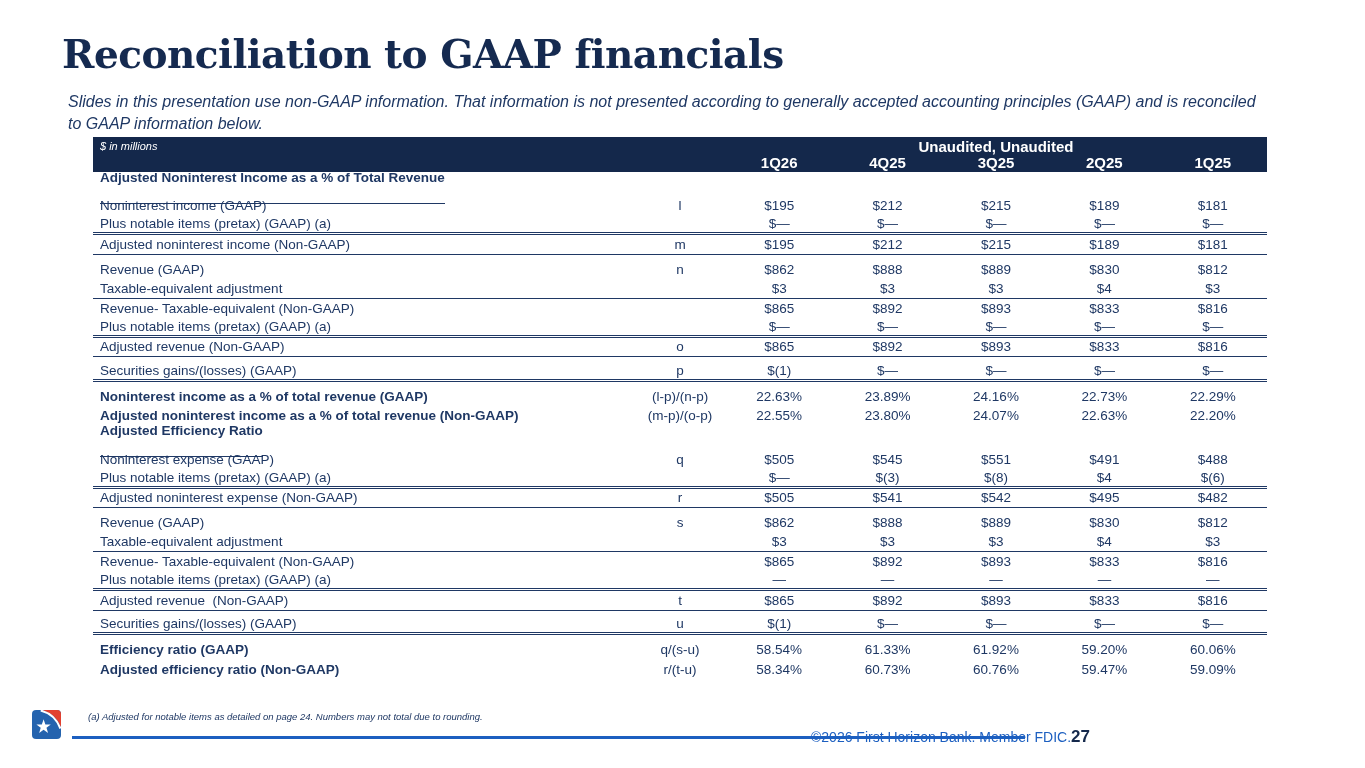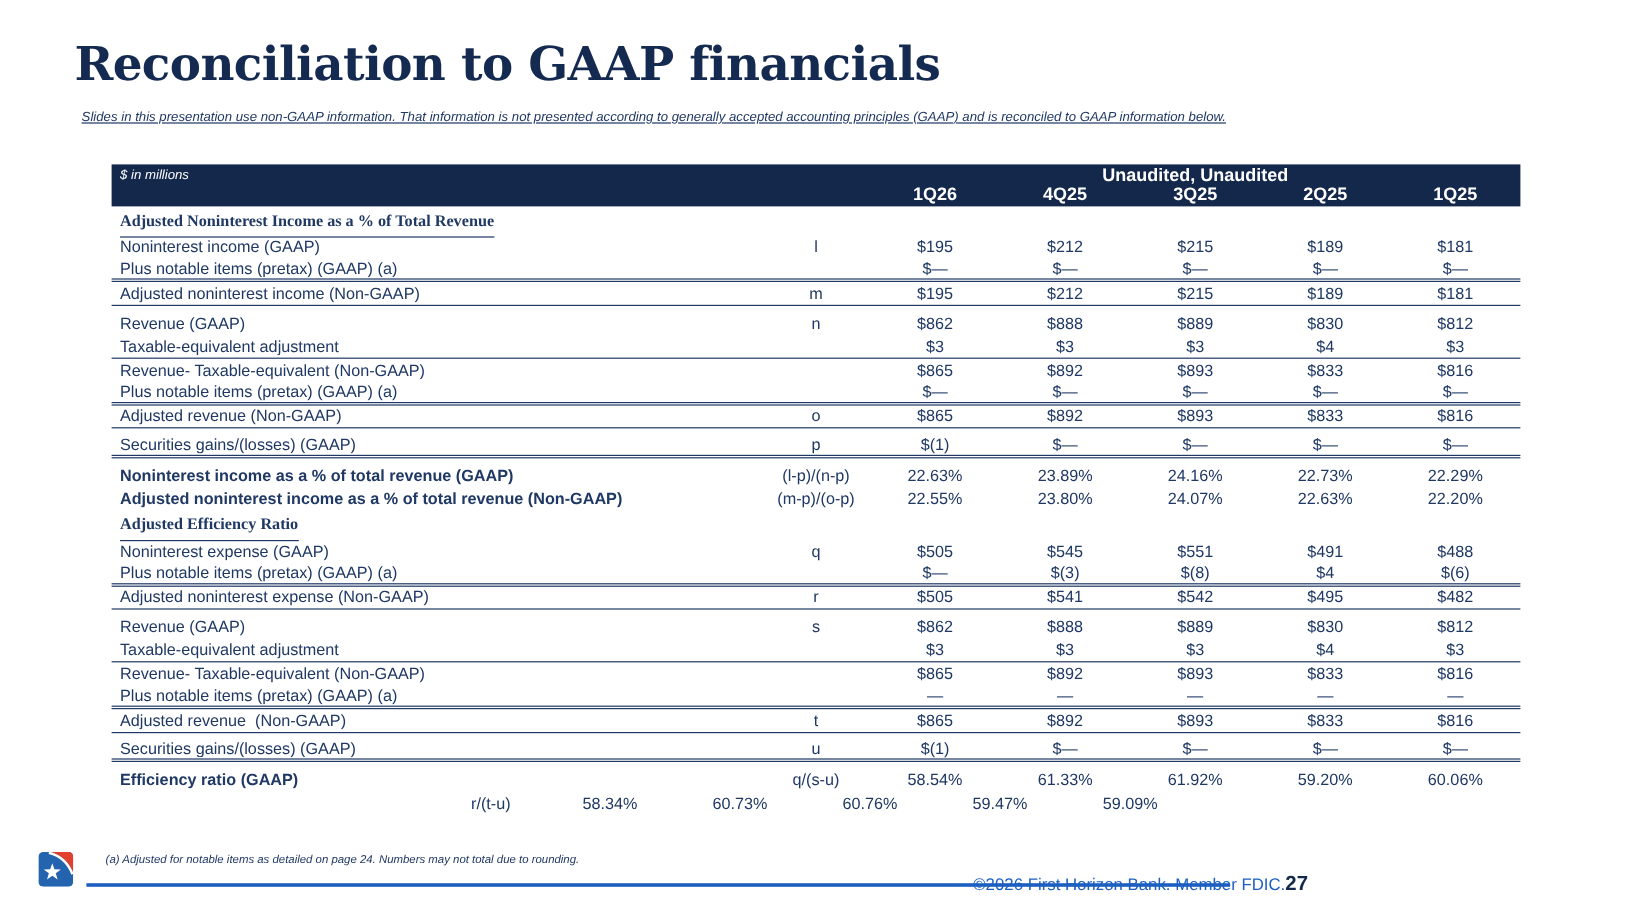--- a/index.html
+++ b/index.html
@@ -20,36 +20,36 @@
 
   
   .title{
     position:absolute;left:62px;top:33px;
     font-family:"DejaVu Serif",serif;
     font-weight:700;font-size:39px;line-height:1.1;
     color:#152A50;letter-spacing:-0.5px;
   }
   .subtitle{
     position:absolute;left:68px;top:91px;width:1195px;
-    font-size:11px;font-style:italic;line-height:1.36;color:var(--text);text-decoration:underline;
+    font-size:16px;font-style:italic;line-height:1.36;color:var(--text);
   }
 
   
   .ftable{position:absolute;left:93px;top:137px;width:1174px;}
   .thead{position:relative;height:35px;background:var(--navy);color:#fff;}
   .units{position:absolute;left:7px;top:3px;font-size:11px;font-style:italic;}
   .group{position:absolute;left:632px;top:1px;width:542px;text-align:center;
          font-weight:700;font-size:15px;}
   .qcols{position:absolute;left:632px;bottom:1px;display:flex;}
   .qcol{width:108.4px;text-align:center;font-weight:700;font-size:15px;}
 
   .tbody{font-size:13.5px;}
   .section-header{margin-top:5px;height:19px;padding-left:7px;font-weight:700;
                   display:flex;align-items:center;}
-  .section-header span{border-bottom:1.6px solid var(--text);padding-bottom:5px;font-family:Liberation Serif, serif;}
+  .section-header span{border-bottom:1.6px solid var(--text);padding-bottom:18px;}
   .trow{display:flex;align-items:center;height:19.5px;justify-content:center;}
   .trow.gap-before{margin-top:5px;}
   .trow.rule-thin{border-bottom:1.5px solid var(--text);}
   .trow.rule-thick{border-bottom:3px double var(--text);}
   .c-label{width:542px;padding-left:7px;white-space:pre;overflow:hidden;}
   .trow.bold .c-label{font-weight:700;}
   .c-key{width:90px;text-align:center;}
   .c-val{width:108.4px;text-align:center;}
 
   
@@ -273,20 +273,21 @@
         <div class="trow bold gap-before">
           <div class="c-label">Efficiency ratio (GAAP)</div>
           <div class="c-key">q/(s-u)</div>
           <div class="c-val">58.54%</div>
           <div class="c-val">61.33%</div>
           <div class="c-val">61.92%</div>
           <div class="c-val">59.20%</div>
           <div class="c-val">60.06%</div>
         </div>
         <div class="trow bold">
+          <div class="c-label">Adjusted efficiency ratio (Non-GAAP)</div>
           <div class="c-key">r/(t-u)</div>
           <div class="c-val">58.34%</div>
           <div class="c-val">60.73%</div>
           <div class="c-val">60.76%</div>
           <div class="c-val">59.47%</div>
           <div class="c-val">59.09%</div>
         </div>
       </div>
   </div>
 

